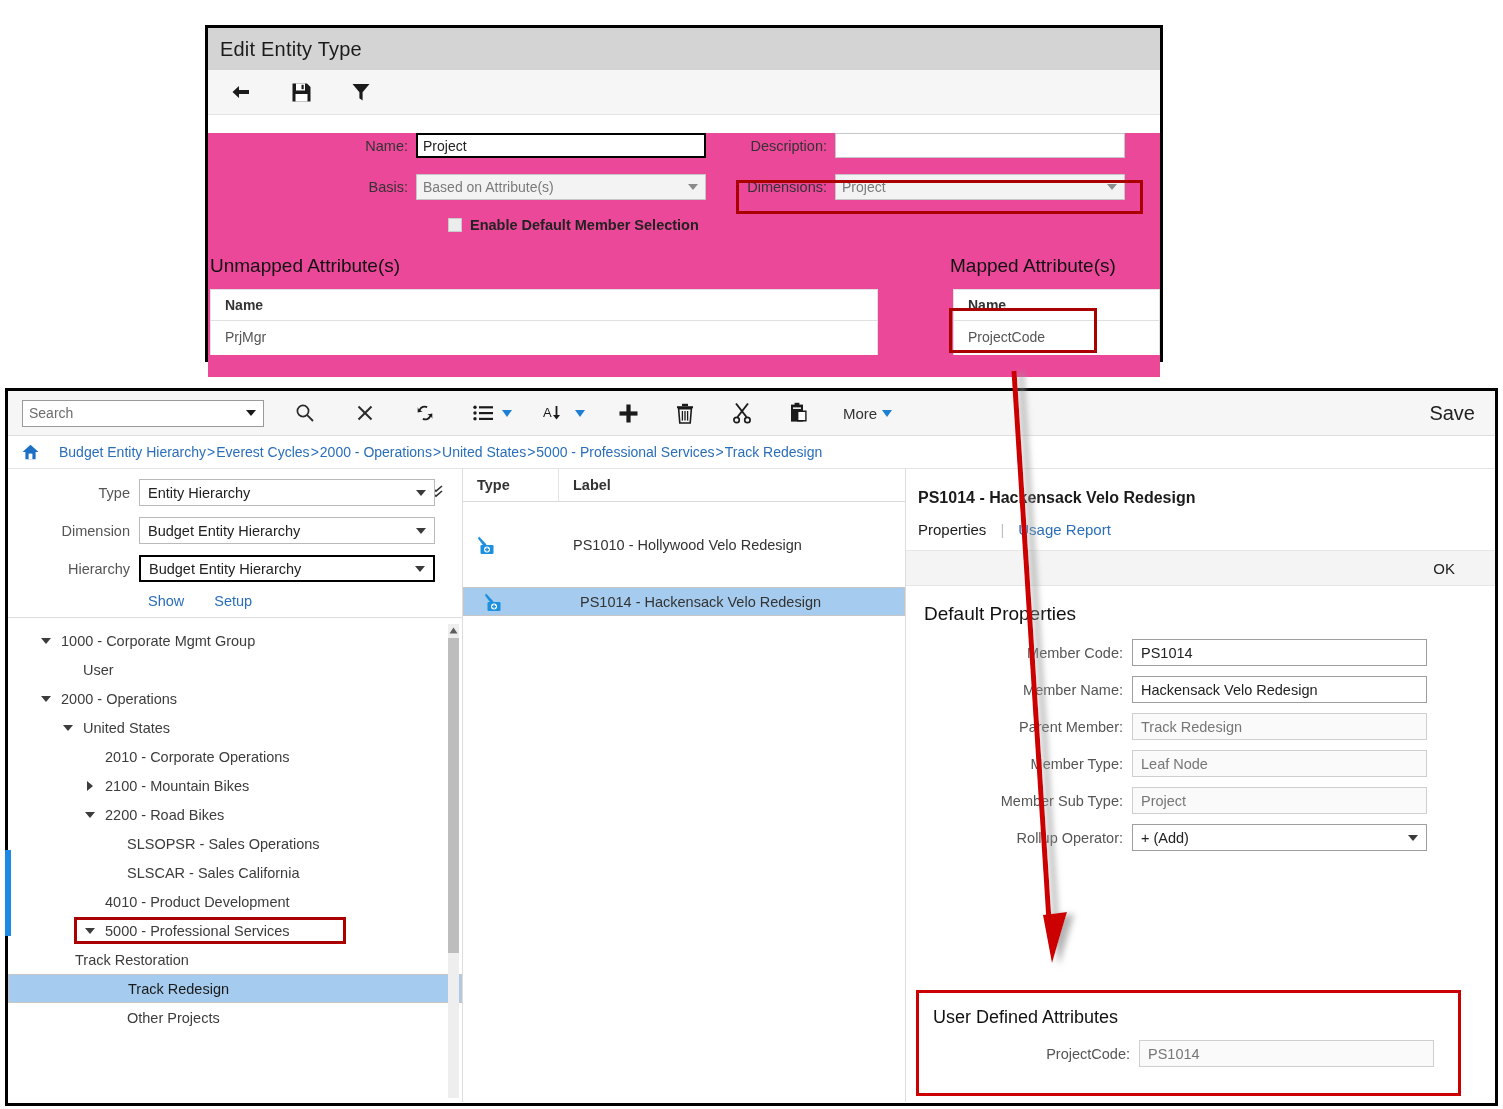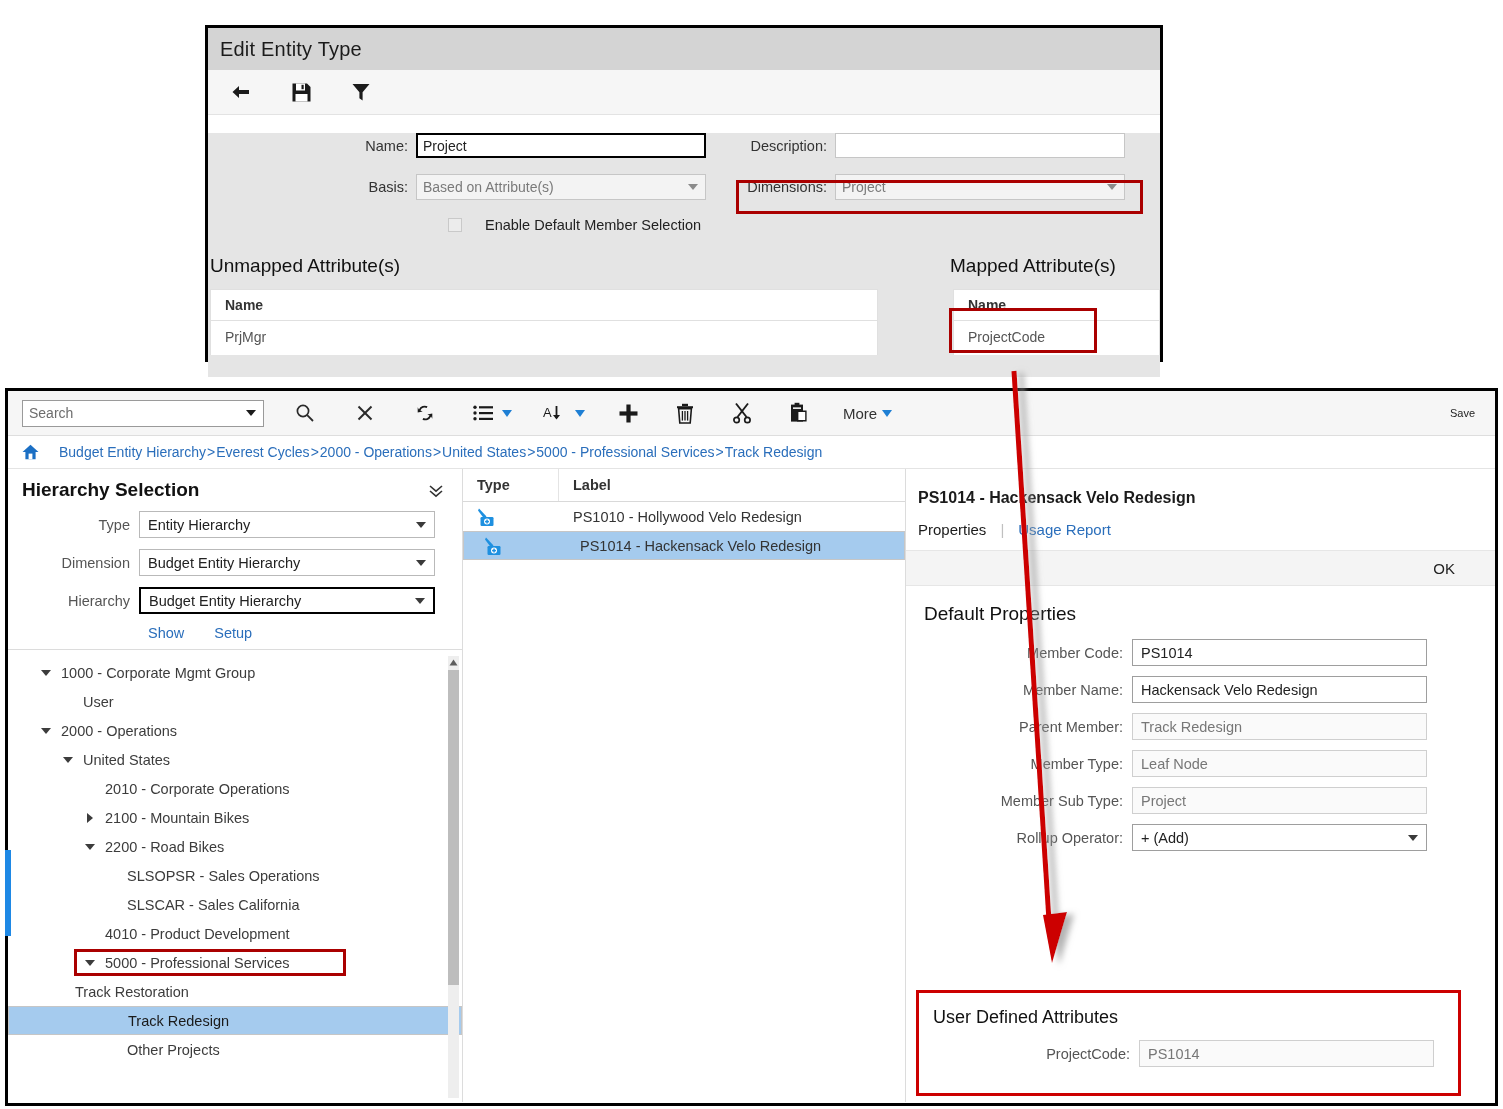--- a/index.html
+++ b/index.html
@@ -5,50 +5,50 @@
   html,body{margin:0;padding:0;background:#ffffff;}
   body{width:1503px;height:1109px;position:relative;font-family:"Liberation Sans",sans-serif;color:#222;}
   .root{position:absolute;left:0;top:0;width:1503px;height:1109px;overflow:hidden;}
 
   
   .eet{position:absolute;left:205px;top:25px;width:958px;height:337px;border:3px solid #000;background:#fff;box-sizing:border-box;}
   .eet-title{height:42px;background:#d4d4d4;display:flex;align-items:center;padding-left:12px;box-sizing:border-box;}
   .eet-title span{font-size:20px;color:#1b1b1b;letter-spacing:.2px;}
   .eet-toolbar{height:45px;background:#f6f6f6;border-bottom:1px solid #e3e3e3;display:flex;align-items:center;padding-left:20px;box-sizing:border-box;gap:34px;}
   .eet-toolbar .tb{width:26px;height:26px;display:flex;align-items:center;justify-content:center;cursor:pointer;}
-  .eet-body{position:relative;background:#e5e5e5;height:calc(100% - 87px);}
+  .eet-body{position:relative;background:#ec4899;height:calc(100% - 87px);}
 
   .frow{display:flex;align-items:center;margin-top:14px;}
   .lbl{font-size:14.5px;color:#333;text-align:right;}
   .tinput{height:25px;border:1px solid #7d7d7d;background:#fff;font-size:14px;color:#222;padding:0 5px;box-sizing:border-box;font-family:"Liberation Sans",sans-serif;}
   .tinput.strong{border:2px solid #000;}
   .tinput.ro{background:#f3f3f3;border:1px solid #c6c6c6;color:#7a7a7a;}
   .sel{height:26px;border:1px solid #c6c6c6;background:#f3f3f3;color:#7a7a7a;font-size:14px;display:flex;align-items:center;padding:0 6px;box-sizing:border-box;position:relative;}
   .sel .car{position:absolute;right:7px;top:50%;transform:translateY(-50%);width:0;height:0;border-left:5px solid transparent;border-right:5px solid transparent;border-top:6px solid #8b8b8b;}
 
   .redbox{position:absolute;border:3px solid #aa0000;box-sizing:border-box;}
 
-  .cbrow{display:flex;align-items:center;gap:23px;}
+  .cbrow{display:flex;align-items:center;gap:8px;font-weight:bold;}
   .cbox{width:14px;height:14px;border:1px solid #c9c9c9;background:#ececec;box-sizing:border-box;}
 
   .sechdr{font-size:19px;color:#111;}
   .grid{border:1px solid #e0e0e0;border-bottom:none;background:#fff;box-sizing:border-box;}
   .grid .ghead{height:31px;border-bottom:1px solid #e0e0e0;display:flex;align-items:center;padding-left:14px;font-size:14px;font-weight:bold;color:#333;box-sizing:border-box;}
   .grid .grow{height:32px;display:flex;align-items:center;padding-left:14px;font-size:14px;color:#555;box-sizing:border-box;}
 
   
   .app{position:absolute;left:5px;top:388px;width:1493px;height:718px;border:3px solid #000;background:#fff;box-sizing:border-box;}
   .app-toolbar{height:45px;background:#f6f6f6;border-bottom:1px solid #dedede;display:flex;align-items:center;box-sizing:border-box;padding:0 14px;}
   .search{width:242px;height:27px;border:1px solid #9a9a9a;background:#fff;display:flex;align-items:center;padding:0 6px;box-sizing:border-box;position:relative;}
   .search .ph{font-size:14px;color:#6d6d6d;}
   .search .car{position:absolute;right:7px;top:50%;transform:translateY(-50%);width:0;height:0;border-left:5px solid transparent;border-right:5px solid transparent;border-top:6px solid #1b1b1b;}
   .tbtn{width:28px;height:28px;display:flex;align-items:center;justify-content:center;cursor:pointer;}
   .caretblue{width:0;height:0;border-left:5px solid transparent;border-right:5px solid transparent;border-top:7px solid #1e7fd4;margin-left:5px;}
   .more{display:flex;align-items:center;font-size:15px;color:#333;cursor:pointer;}
-  .save{margin-left:auto;font-size:11px;color:#222;cursor:pointer;padding-right:6px;}
+  .save{margin-left:auto;font-size:20px;color:#222;cursor:pointer;padding-right:6px;}
 
   .crumbbar{height:33px;background:#fff;border-bottom:1px solid #e4e4e4;display:flex;align-items:center;padding-left:14px;box-sizing:border-box;font-size:14px;}
   .crumbbar a{color:#2a6ebb;text-decoration:none;cursor:pointer;}
   .crumbsep{color:#2a6ebb;padding:0 1px;}
 
   .panes{display:flex;height:calc(100% - 79px);}
   .pane-left{width:455px;border-right:1px solid #dcdcdc;box-sizing:border-box;display:flex;flex-direction:column;position:relative;}
   .hsel{padding:10px 0 8px 0;border-bottom:1px solid #dcdcdc;}
   .hsel h3{margin:0 0 10px 14px;font-size:19px;color:#111;font-weight:bold;display:flex;align-items:center;}
   .hrow{display:flex;align-items:center;margin:0 0 11px 0;}
@@ -67,21 +67,21 @@
   .tri-r{width:0;height:0;border-top:5px solid transparent;border-bottom:5px solid transparent;border-left:6px solid #3c3c3c;}
   .vscroll{position:absolute;right:3px;top:6px;width:11px;bottom:4px;background:#eeeeee;}
   .vscroll .thumb{position:absolute;left:0;width:11px;background:#bdbdbd;}
   .vscroll .arw{position:absolute;left:0;width:11px;height:12px;display:flex;align-items:center;justify-content:center;}
   .edgebar{position:absolute;left:-3px;top:0;width:6px;background:#1e88e5;}
 
   .pane-mid{width:443px;border-right:1px solid #dcdcdc;box-sizing:border-box;background:#fff;}
   .mhead{height:33px;display:flex;align-items:center;border-bottom:1px solid #d9d9d9;font-size:14.5px;font-weight:bold;color:#333;box-sizing:border-box;}
   .mhead .c1{width:96px;padding-left:14px;box-sizing:border-box;border-right:1px solid #e4e4e4;height:100%;display:flex;align-items:center;}
   .mhead .c2{padding-left:14px;}
-  .mrow{height:29px;display:flex;align-items:center;font-size:14.5px;color:#333;cursor:pointer;}
+  .mrow{height:29px;display:flex;align-items:center;font-size:14.5px;color:#333;cursor:pointer;margin-top:28px;}
   .mrow.sel{background:#a5cbee;}
   .mrow .c1{width:96px;padding-left:14px;box-sizing:border-box;display:flex;align-items:center;}
   .mrow .c2{padding-left:14px;}
 
   .pane-right{flex:1;box-sizing:border-box;position:relative;background:#fff;}
   .rtitle{font-size:16px;font-weight:bold;color:#1b1b1b;padding:20px 0 0 12px;}
   .rtabs{display:flex;align-items:center;gap:14px;padding:14px 0 12px 12px;font-size:15px;}
   .rtabs .tabsep{color:#c0c0c0;}
   .rtabs .on{color:#1b1b1b;cursor:pointer;}
   .rtabs .lnk{color:#2a6ebb;cursor:pointer;}
@@ -289,24 +289,20 @@
       </span>
       <span id="crumbs"><a>Budget Entity Hierarchy</a><span class="crumbsep">&gt;</span><a>Everest Cycles</a><span class="crumbsep">&gt;</span><a>2000 - Operations</a><span class="crumbsep">&gt;</span><a>United States</a><span class="crumbsep">&gt;</span><a>5000 - Professional Services</a><span class="crumbsep">&gt;</span><a>Track Redesign</a></span>
     </div>
 
     <div class="panes">
 
       <div class="pane-left">
         <div class="edgebar" style="top:381px;height:86px;"></div>
 
         <div class="hsel">
-          <h3>
-            <span>Hierarchy Selection</span>
-            <span style="margin-left:auto;"></span>
-          </h3>
           <div style="position:absolute;right:18px;top:14px;">
             <svg width="16" height="16" viewBox="0 0 16 16">
                 <path d="M2 3 L8 8.2 L14 3" fill="none" stroke="#333" stroke-width="1.6"></path>
                 <path d="M2 8 L8 13.2 L14 8" fill="none" stroke="#333" stroke-width="1.6"></path>
               </svg>
           </div>
 
           <div class="hrow">
             <div class="hl">Type</div>
             <div class="hsel-sel">

